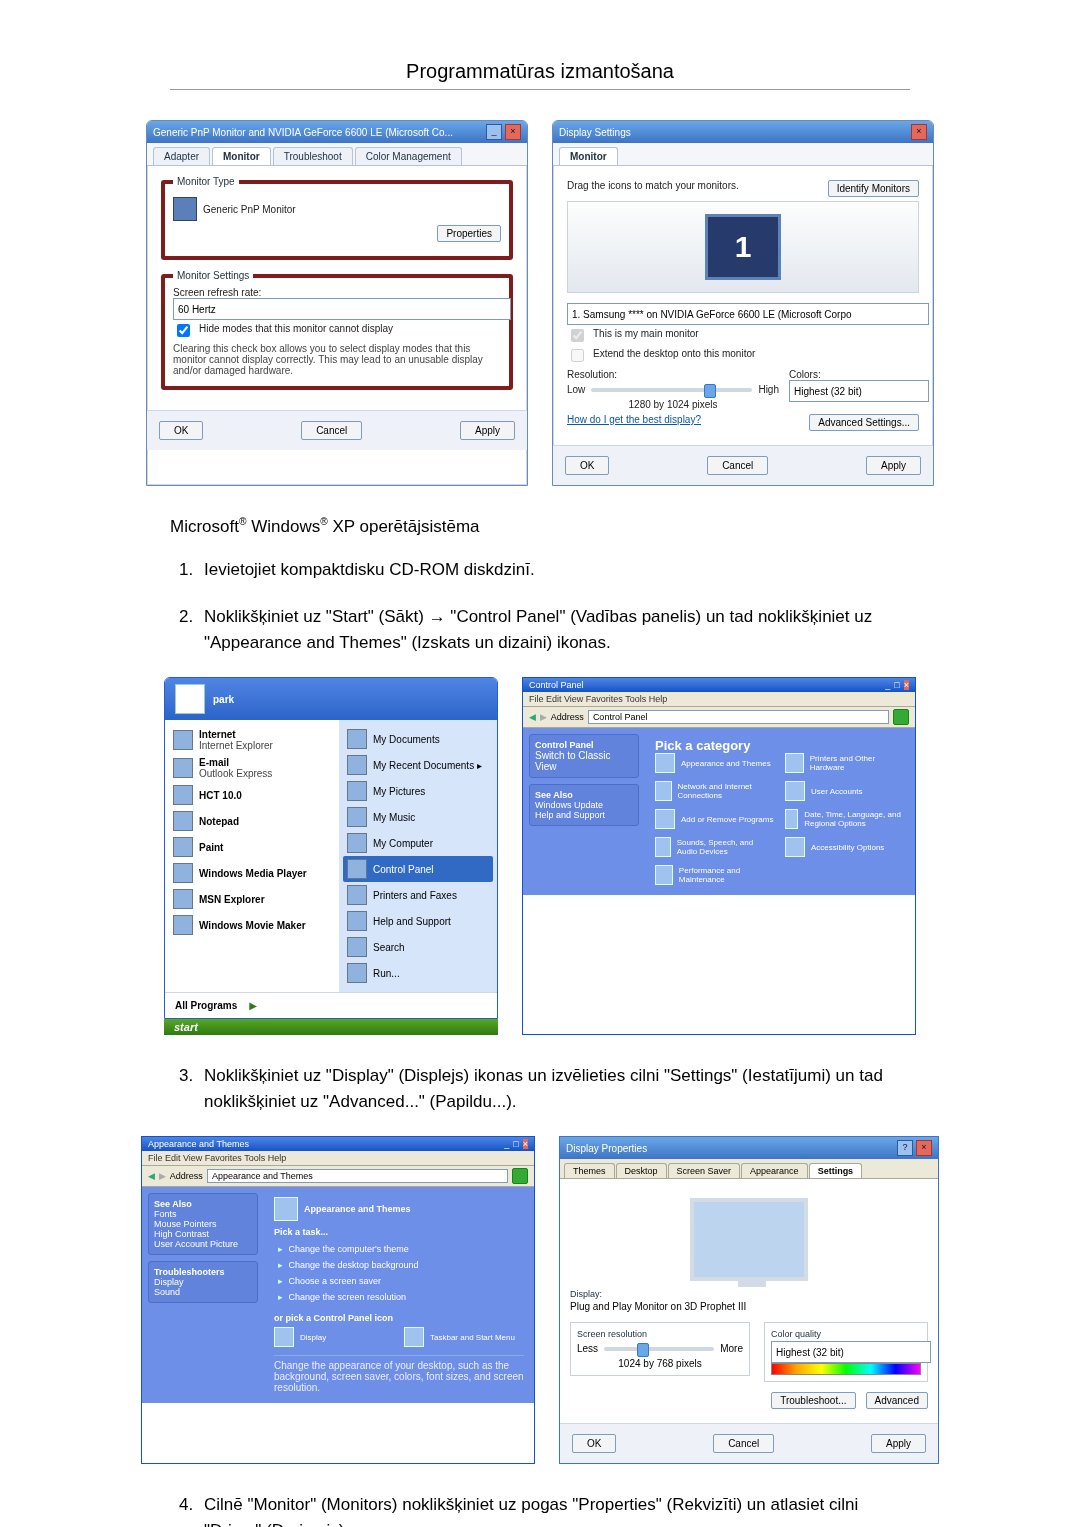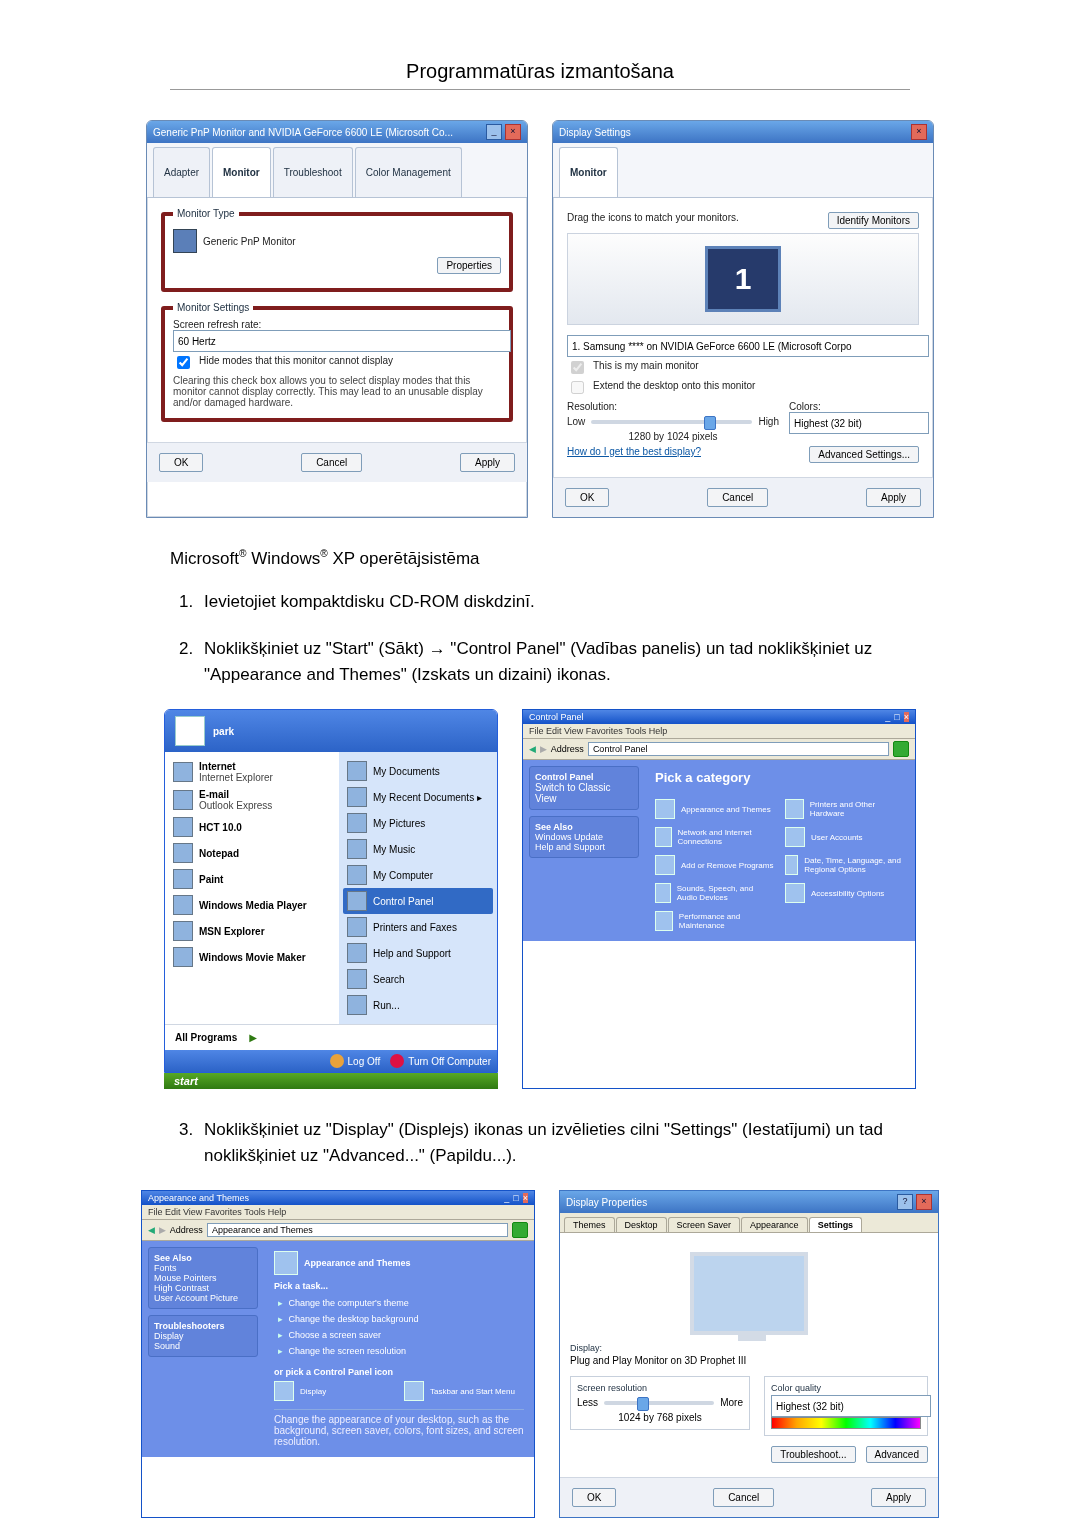--- a/index.html
+++ b/index.html
@@ -6,21 +6,21 @@
   .page{width:1080px;margin:0 auto;padding:40px 0 60px;box-sizing:border-box;}
   .header{text-align:center;font-size:20px;padding:20px 0 6px;}
   .hr{border:none;border-top:1px solid #999;margin:0 170px 30px;}
   .figrow{display:flex;gap:24px;justify-content:center;margin:0 0 28px;}
   .win{background:#fff;border:1px solid #6a8bb5;border-radius:6px 6px 0 0;box-shadow:0 0 0 1px #cfd7e2 inset;overflow:hidden;width:380px;}
   .tbar{display:flex;align-items:center;background:linear-gradient(#6aa7e8,#3d74c4);height:22px;padding:0 6px;color:#fff;font-size:10px;}
   .tbar .ti{flex:1;overflow:hidden;white-space:nowrap;text-overflow:ellipsis;}
   .tbar .wbtn{width:14px;height:14px;margin-left:3px;border:1px solid #2a5aa0;background:#9cc1ec;font-size:9px;line-height:12px;text-align:center;color:#113;}
   .wbtn.red{background:#e36a5a;border-color:#a33;}
   .tabs{display:flex;border-bottom:1px solid #b6c3d5;font-size:10px;background:#f4f6fa;padding:4px 6px 0;}
-  .tab{padding:19px 10px;border:1px solid #b6c3d5;border-bottom:none;background:#eef1f7;margin-right:2px;border-radius:3px 3px 0 0;color:#234;}
+  .tab{padding:3px 10px;border:1px solid #b6c3d5;border-bottom:none;background:#eef1f7;margin-right:2px;border-radius:3px 3px 0 0;color:#234;}
   .tab.sel{background:#fff;font-weight:bold;}
   .pane{padding:10px 14px;font-size:10px;color:#222;}
   fieldset{border:4px solid #7f1d1d;border-radius:3px;margin:0 0 10px;padding:6px 8px 10px;}
   legend{font-size:10px;padding:0 4px;color:#234;}
   .row{display:flex;align-items:center;gap:6px;margin:4px 0;}
   .ico{width:22px;height:22px;background:#5b7fb8;border:1px solid #345;}
   .select, .input{border:1px solid #7f9db9;background:#fff;font-size:10px;padding:2px 4px;height:16px;box-sizing:content-box;}
   .select{appearance:none;}
   .rightbtn{margin-left:auto;}
   .btn{border:1px solid #7f9db9;background:#f3f4f6;font-size:10px;padding:3px 14px;border-radius:2px;cursor:pointer;}
@@ -57,21 +57,21 @@
   
   .cpwin{width:392px;border:1px solid #1452c8;font-size:9px;}
   .cp-top{background:linear-gradient(#4f86e5,#1452c8);color:#fff;padding:2px 6px;display:flex;align-items:center;gap:4px;}
   .cp-menu{background:#ece9d8;border-bottom:1px solid #aca899;padding:2px 6px;color:#333;}
   .cp-addr{background:#ece9d8;border-bottom:1px solid #aca899;padding:2px 6px;display:flex;align-items:center;gap:4px;}
   .cp-addr .fld{flex:1;background:#fff;border:1px solid #7f9db9;padding:1px 4px;}
   .cp-body{display:flex;min-height:160px;}
   .cp-side{width:110px;background:#6d8fe8;color:#fff;padding:6px;}
   .cp-side .box{background:#6183db;border:1px solid #4a6fc6;border-radius:3px;padding:5px;margin-bottom:6px;}
   .cp-main{flex:1;background:#6d8fe8;color:#fff;padding:10px;}
-  .cat{font-size:13px;font-weight:bold;margin-bottom:14px;}
+  .cat{font-size:13px;font-weight:bold;margin-bottom:0;}
   .catgrid{display:grid;grid-template-columns:1fr 1fr;gap:8px 10px;font-size:8px;}
   .catitem{display:flex;align-items:center;gap:6px;}
   .catitem .ic{width:18px;height:18px;background:#9fc2ee;border:1px solid #dfe;}
   
   .dprops{width:378px;border:1px solid #3d74c4;font-size:10px;}
   .dp-tabs{display:flex;background:#ece9d8;border-bottom:1px solid #aca899;padding:4px 4px 0;font-size:9px;}
   .dp-tab{padding:2px 8px;border:1px solid #aca899;border-bottom:none;background:#ece9d8;margin-right:1px;border-radius:3px 3px 0 0;}
   .dp-tab.sel{background:#fff;font-weight:bold;}
   .dp-body{background:#fff;padding:10px;}
   .monprev{height:100px;display:flex;align-items:center;justify-content:center;}
@@ -286,30 +286,20 @@
                 <span>Run...</span>
               </div>
             </div>
         </div>
         <div class="sm-left" style="border-top:1px solid #d0d7e2;padding:4px 6px;">
           <div class="smi">
             <b>All Programs</b>
             <span style="margin-left:6px;color:#2f7a12;">▶</span>
           </div>
         </div>
-        <div class="sm-bottom">
-          <div class="bb">
-              <span class="bic"></span>
-              <span>Log Off</span>
-            </div>
-          <div class="bb">
-              <span class="bic red"></span>
-              <span>Turn Off Computer</span>
-            </div>
-        </div>
       </div>
       <div class="taskstart">start</div>
     </div>
 
     <div class="cpwin">
       <div class="cp-top">
         <span>Control Panel</span>
         <span style="flex:1"></span>
         <span class="wbtn">_</span>
         <span class="wbtn">□</span>

